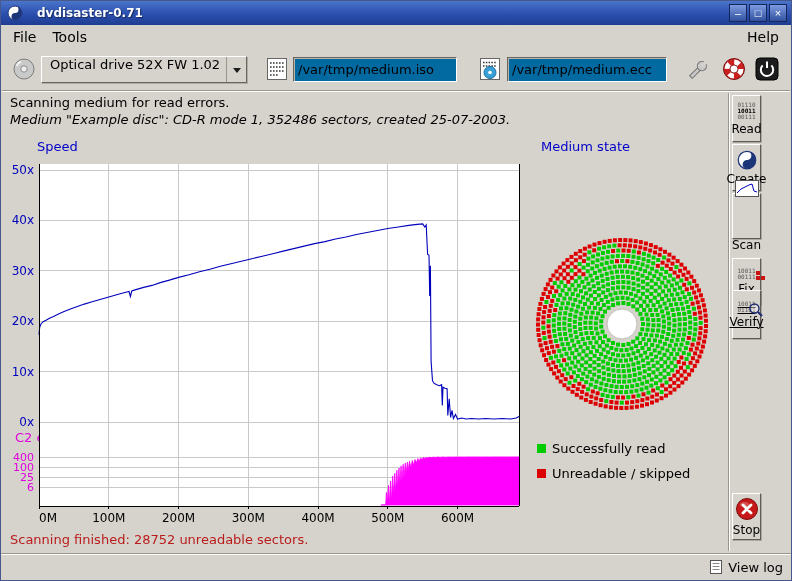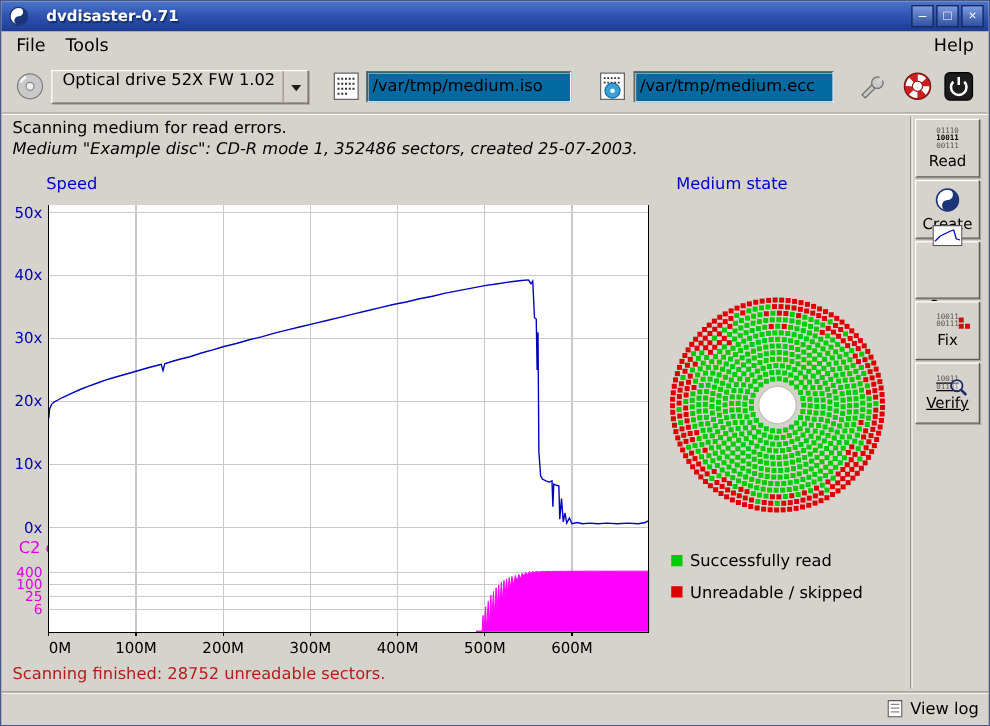--- a/index.html
+++ b/index.html
@@ -47,28 +47,28 @@
   
   .status1{position:absolute;left:9px;top:94px;font-size:13px;color:#000;}
   .status2{position:absolute;left:9px;top:111px;font-size:13px;font-style:italic;color:#000;}
   .finish{position:absolute;left:9px;top:531px;font-size:13px;color:#b91c1c;}
 
   
   #chart-svg{position:absolute;left:0;top:0;pointer-events:none;}
   #chart-svg text{font-family:"DejaVu Sans","Liberation Sans",sans-serif;}
 
   
-  .sidebar-btn{position:absolute;left:731px;width:52px;background:#d6d2cc;
+  .sidebar-btn{position:absolute;left:731px;width:29px;background:#d6d2cc;
     border:1px solid;border-color:#ffffff #5f5b53 #5f5b53 #ffffff;box-shadow:1px 1px 0 rgba(0,0,0,0.2);
     display:flex;flex-direction:column;align-items:center;justify-content:center;gap:2px;
     font-size:12px;color:#000;padding:0;cursor:default;font-family:"DejaVu Sans",sans-serif;}
   .sb-read{top:94px;height:47px;}
   .sb-create{top:143px;height:47px;}
   .sb-scan{top:192px;height:46px;gap:41px;}
-  .sb-fix{top:240px;height:47px;}
+  .sb-fix{top:257px;height:47px;}
   .sb-verify{top:289px;height:49px;text-decoration:underline;}
   .sb-stop{top:492px;height:47px;}
   .bin-icon{display:flex;flex-direction:column;align-items:center;font-family:"DejaVu Sans Mono","Liberation Mono",monospace;
     font-size:6px;line-height:6px;color:#555;position:relative;}
   .bin-icon .bold{font-weight:bold;color:#000;}
   .fix-wrap,.verify-wrap{position:relative;}
   .fr{position:absolute;width:4px;height:4px;background:#cc1111;}
   .fr1{right:-4px;bottom:0;}
   .fr2{right:-9px;bottom:0;}
   .fr3{right:-4px;bottom:5px;}
@@ -1117,20 +1117,30 @@
       <span>10011</span>
       <span>01101</span>
       <svg class="mag" width="16" height="16" viewBox="0 0 16 16">
         <circle cx="6.5" cy="6.5" r="4.5" fill="rgba(255,255,255,0.35)" stroke="#1a2a6a" stroke-width="1.4"></circle>
         <line x1="10" y1="10" x2="14" y2="14" stroke="#1a2a6a" stroke-width="2"></line>
       </svg>
     </span>
     <span class="sb-label">Verify</span>
   </button>
 
+  <button class="sidebar-btn sb-stop">
+    <span style="display:inline-flex;">
+      <svg width="24" height="24" viewBox="0 0 24 24">
+        <circle cx="12" cy="12" r="10.5" fill="#c61818" stroke="#7c0e0e"></circle>
+        <ellipse cx="9.5" cy="7.5" rx="4.5" ry="2.6" fill="rgba(255,255,255,0.25)"></ellipse>
+        <path d="M8 8 L16 16 M16 8 L8 16" stroke="#ffffff" stroke-width="2.8" stroke-linecap="round"></path>
+      </svg>
+    </span>
+    <span class="sb-label">Stop</span>
+  </button>
 
   <div class="statusbar">
     <button class="viewlog">
       <span style="display:inline-flex;">
         <svg width="12" height="14" viewBox="0 0 12 14">
           <rect x="0.5" y="0.5" width="11" height="13" fill="#ffffff" stroke="#555555"></rect>
           <g stroke="#888888" stroke-width="1">
             <line x1="2.5" y1="3.5" x2="9.5" y2="3.5"></line>
             <line x1="2.5" y1="6.5" x2="9.5" y2="6.5"></line>
             <line x1="2.5" y1="9.5" x2="9.5" y2="9.5"></line>

